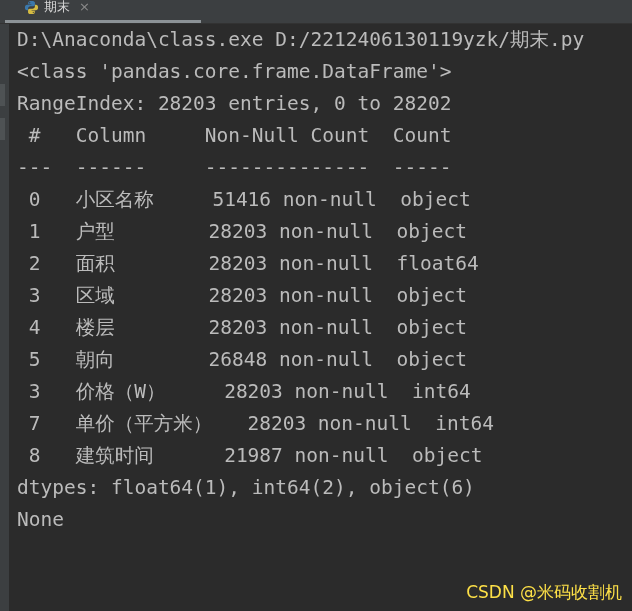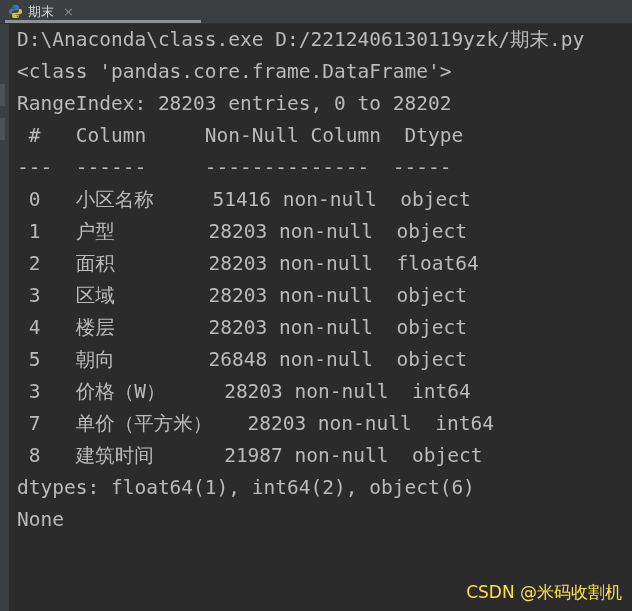--- a/index.html
+++ b/index.html
@@ -28,25 +28,24 @@
     left: 0;
     top: 0;
     width: 632px;
     height: 24px;
     background: #3c3f41;
     border-bottom: 1px solid #323232;
     box-sizing: border-box;
   }
   .tab {
     position: absolute;
-    left: 4px;
+    left: 20px;
     top: 0;
     height: 23px;
     display: flex;
-    align-items: center;
     padding: 0 6px 0 4px;
     box-sizing: border-box;
   }
   .tab-icon {
     width: 15px;
     height: 15px;
     margin-right: 5px;
     flex: 0 0 auto;
     display: block;
   }
@@ -152,21 +151,21 @@
   <div class="gutter">
     <div class="gutter-mark m1"></div>
     <div class="gutter-mark m2"></div>
   </div>
 
   <div class="console">
     <div class="console-lines">
       <div class="line">D:\Anaconda\class.exe D:/2212406130119yzk/期末.py</div>
       <div class="line">&lt;class 'pandas.core.frame.DataFrame'&gt;</div>
       <div class="line">RangeIndex: 28203 entries, 0 to 28202</div>
-      <div class="line"> #   Column     Non-Null Column  Dtype</div>
+      <div class="line"> #   Column     Non-Null Count  Count</div>
       <div class="line">---  ------     --------------  -----</div>
       <div class="line"> 0   小区名称     51416 non-null  object</div>
       <div class="line"> 1   户型        28203 non-null  object</div>
       <div class="line"> 2   面积        28203 non-null  float64</div>
       <div class="line"> 3   区域        28203 non-null  object</div>
       <div class="line"> 4   楼层        28203 non-null  object</div>
       <div class="line"> 5   朝向        26848 non-null  object</div>
       <div class="line"> 3   价格（W）     28203 non-null  int64</div>
       <div class="line"> 7   单价（平方米）   28203 non-null  int64</div>
       <div class="line"> 8   建筑时间      21987 non-null  object</div>

